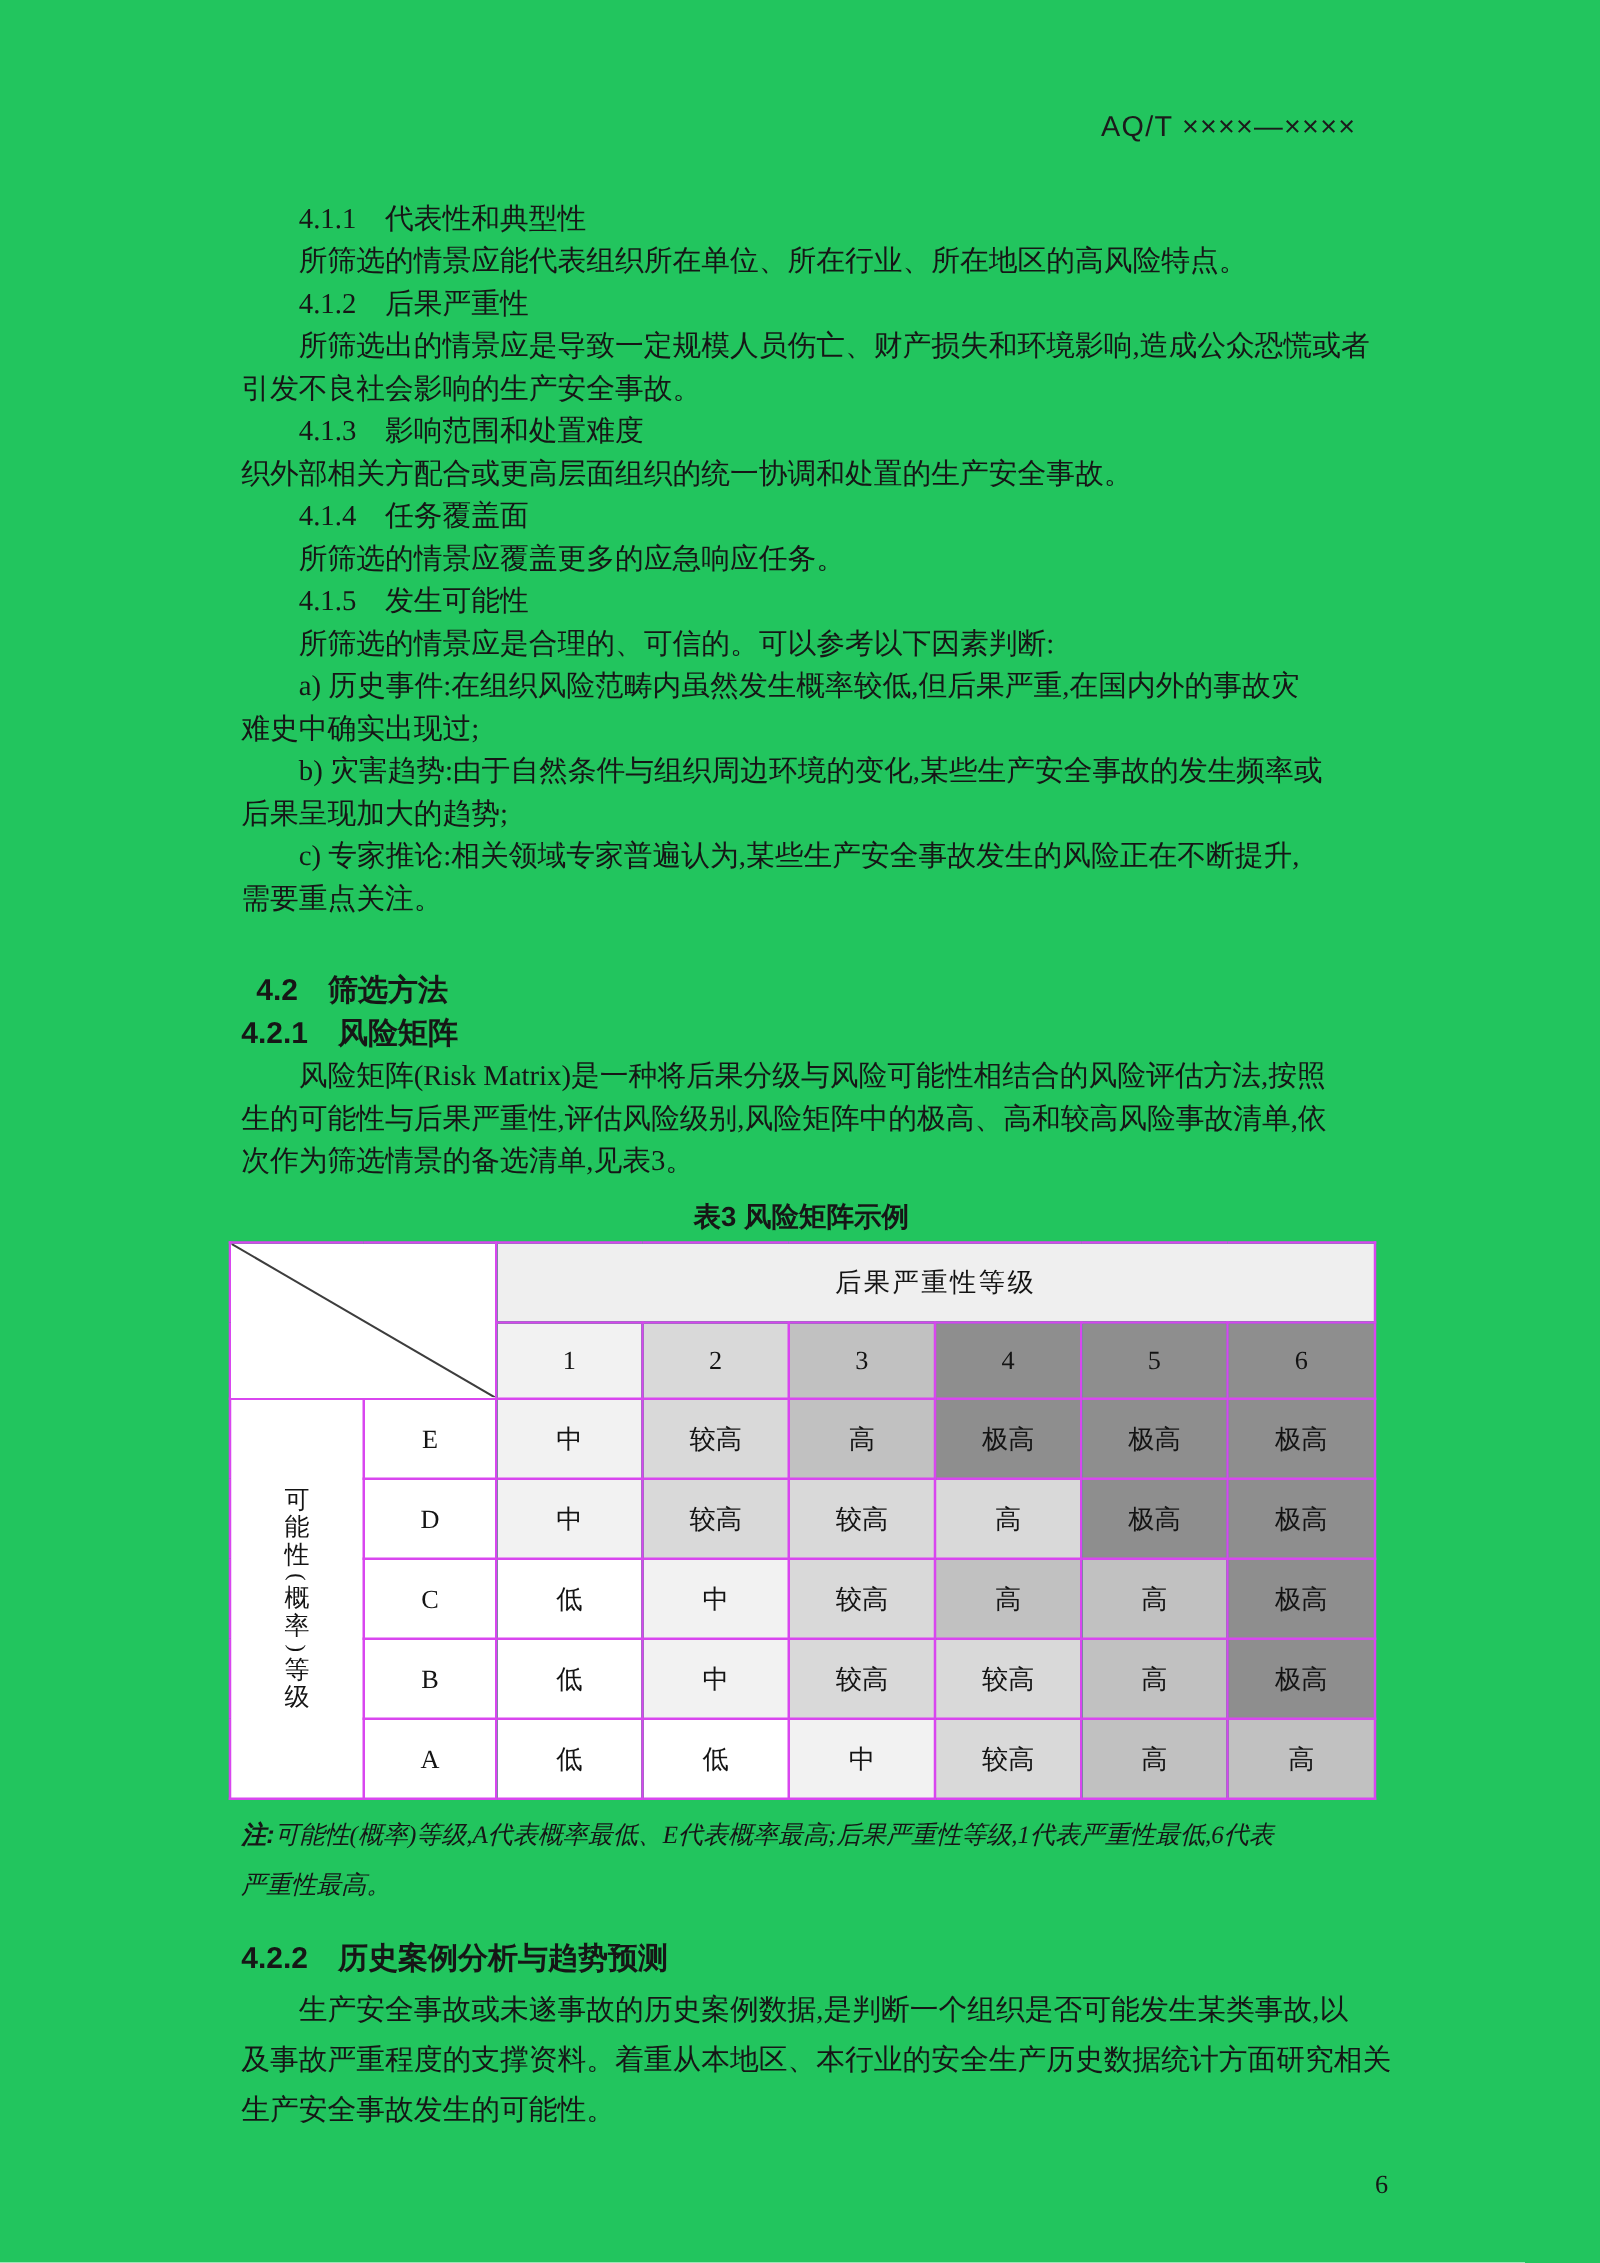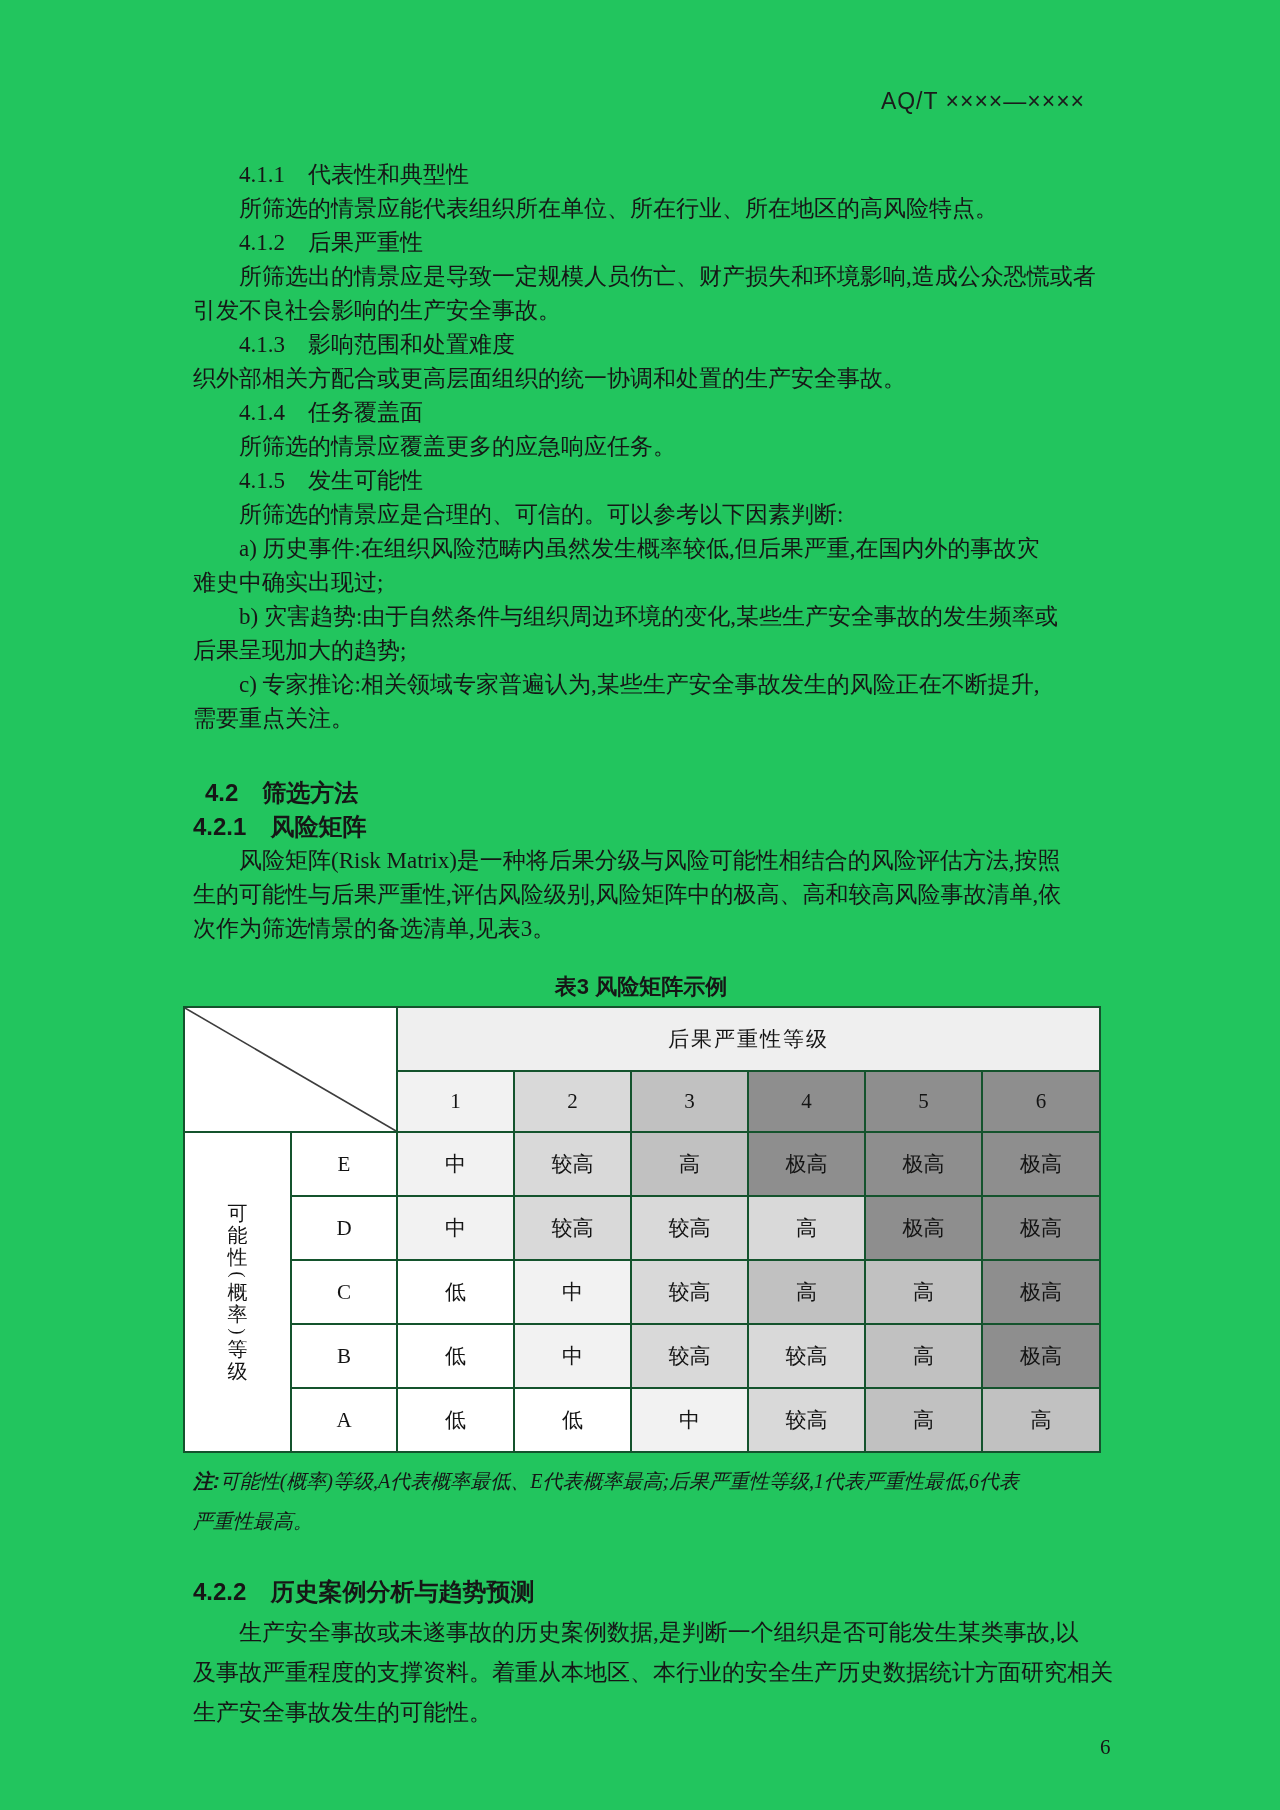--- a/index.html
+++ b/index.html
@@ -20,36 +20,36 @@
     position:absolute;left:193px;top:158px;width:920px;
   }
   .ln{font-size:23px;line-height:34px;height:34px;white-space:nowrap;}
   .ind{text-indent:46px;}
   .ind12{text-indent:12px;}
   .h2{
     font-family:"Liberation Sans","DejaVu Sans",sans-serif;
     font-weight:bold;font-size:24px;line-height:34px;height:34px;white-space:nowrap;
   }
   .mt30{margin-top:40px;}
-  .mt28{margin-top:28px;}
-  .mt22{margin-top:34px;}
+  .mt28{margin-top:15px;}
+  .mt22{margin-top:22px;}
   .mt8{margin-top:8px;}
   .mt6{margin-top:6px;}
   .mt4{margin-top:4px;}
   .table-title{
     font-family:"Liberation Sans","DejaVu Sans",sans-serif;
     font-weight:bold;font-size:22px;line-height:26px;height:26px;
     text-align:center;width:916px;margin-left:-10px;
   }
   table.matrix{
     border-collapse:collapse;table-layout:fixed;
     width:916px;margin-left:-10px;
   }
   table.matrix td{
-    border:2px solid #14532d;
+    border:2px solid #d946ef;
     text-align:center;vertical-align:middle;
     font-size:21px;color:#141414;
     padding:17px;overflow:hidden;
   }
   td[data-shade="none"]{background:#ffffff;}
   td[data-shade="xlight"]{background:#f2f2f2;}
   td[data-shade="light"]{background:#d9d9d9;}
   td[data-shade="mid"]{background:#c1c1c1;}
   td[data-shade="dark"]{background:#8e8e8e;}
   tr.h42{height:42px;} tr.h44{height:44px;} tr.h43{height:43px;}

